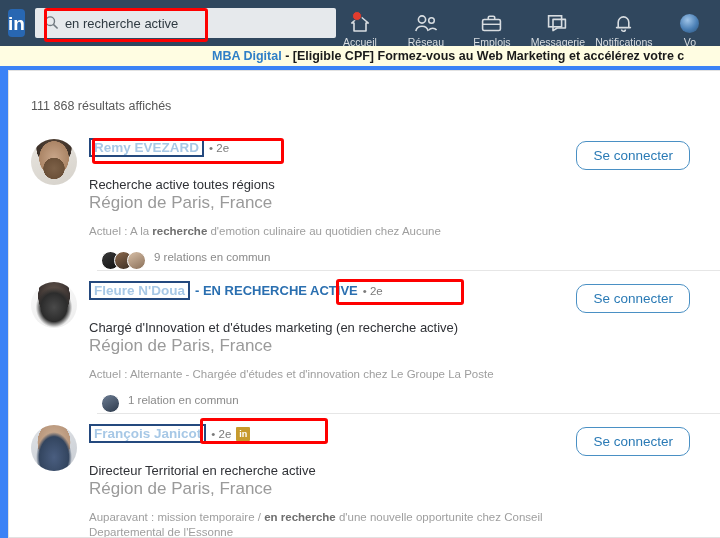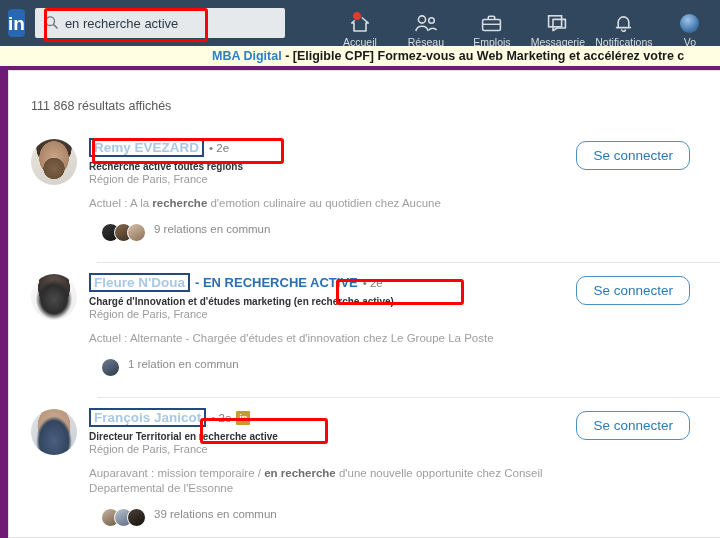--- a/index.html
+++ b/index.html
@@ -2,37 +2,37 @@
 <html><head>
 <meta charset="utf-8">
 <style>
   * { box-sizing: border-box; margin: 0; padding: 0; }
   html, body {
     width: 720px; height: 538px;
     overflow: hidden;
     font-family: "Liberation Sans", sans-serif;
     background: #f3f2f0;
   }
-  .screen { position: relative; width: 720px; height: 538px; overflow: hidden; background: #701a75; }
+  .screen { position: relative; width: 720px; height: 538px; overflow: hidden; background: #3b82f6; }
 
   
   .topbar {
     position: absolute; top: 0; left: 0; width: 720px; height: 46px;
     background: #30475e; display: flex; align-items: center;
   }
   .li-logo {
     width: 28px; height: 28px; margin-left: 8px; margin-right: 10px;
     background: #2867b2; border-radius: 4px;
     color: #fff; font-weight: bold; font-size: 19px;
     display: flex; align-items: center; justify-content: center;
     font-family: "Liberation Sans", sans-serif; line-height: 1;
   }
   .search-wrap { position: relative; width: 250px; height: 30px; }
   .search-box {
-    width: 250px; height: 30px; background: #e6e9ec; border: none;
+    width: 301px; height: 30px; background: #e6e9ec; border: none;
     border-radius: 2px; padding-left: 30px; font-size: 13px; color: #2f3a42;
     font-family: "Liberation Sans", sans-serif; outline: none;
   }
   .search-ico { position: absolute; left: 9px; top: 7px; width: 15px; height: 15px; opacity: .75; }
   .navitems { display: flex; align-items: flex-start; margin-left: 42px; height: 46px; }
   .navitem {
     width: 66px; height: 60px; display: flex; flex-direction: column;
     align-items: center; justify-content: center; position: relative; cursor: pointer;
   }
   .navitem .ic { height: 22px; display: flex; align-items: center; justify-content: center; position: relative; }
@@ -91,22 +91,22 @@
     align-items: center; color: #a7c8e6; font-size: 13.5px; font-weight: bold;
   }
   .suffix { font-size: 13px; font-weight: bold; color: #2a6fb0; margin-left: 5px; }
   .degree { font-size: 11.5px; color: #7a7a7a; margin-left: 5px; font-weight: normal; }
   .premium {
     display: inline-flex; align-items: center; justify-content: center;
     width: 14px; height: 14px; background: #c79b2e; color: #fff;
     font-size: 9px; font-weight: bold; margin-left: 5px; border-radius: 1px;
     font-family: "Liberation Sans", sans-serif;
   }
-  .headline { font-size: 10px; color: #2f3136; margin-top: 4px; white-space: nowrap; font-weight: bold; }
-  .location { font-size: 11px; color: #9a9a9a; margin-top: 1px; }
+  .headline { font-size: 13px; color: #2f3136; margin-top: 20px; white-space: nowrap; }
+  .location { font-size: 17px; color: #9a9a9a; margin-top: 1px; }
   .current { font-size: 11.5px; color: #9e9e9e; margin-top: 11px; line-height: 15px; max-width: 470px; }
   .current b { color: #6f6f6f; font-weight: bold; }
 
   .mutual { display: flex; align-items: flex-start; margin-top: 12px; margin-left: 12px; }
   .mstack { display: flex; }
   .mav { width: 19px; height: 19px; border-radius: 50%; border: 1.5px solid #fff; margin-right: -6px; }
   .mav.a { background: linear-gradient(150deg,#3a3a3a,#111); }
   .mav.b { background: linear-gradient(150deg,#8d6a4e,#3a2d22); }
   .mav.c { background: linear-gradient(150deg,#d8c0a8,#8a6f58); }
   .mav.d { background: linear-gradient(150deg,#6d7d93,#2d3a4c); }

